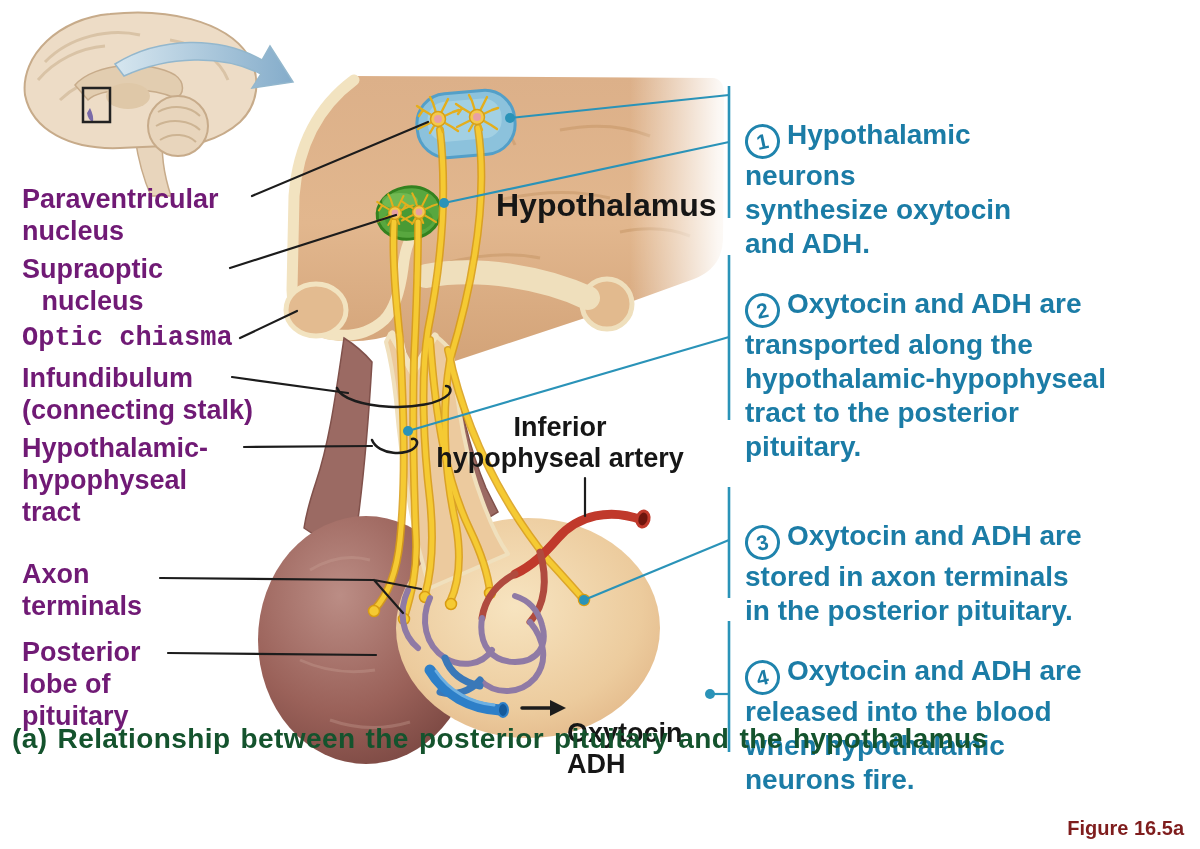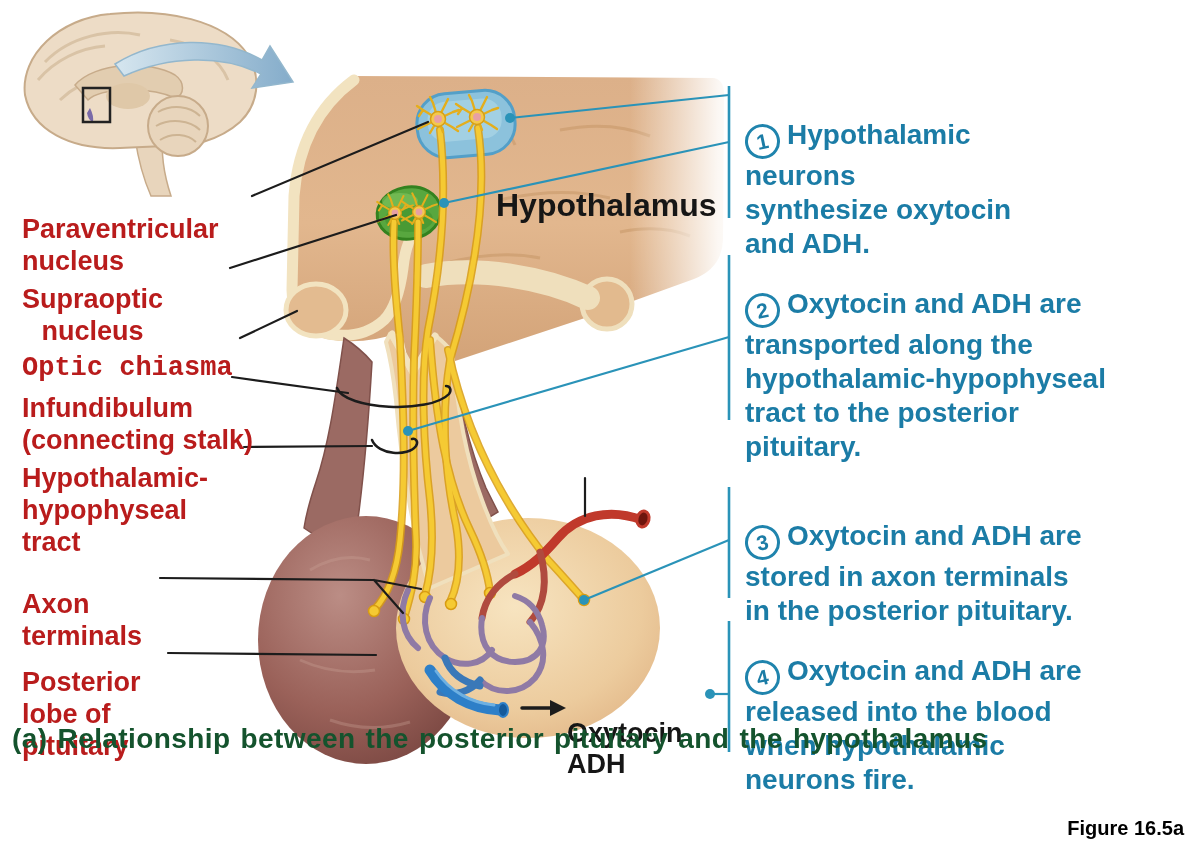--- a/index.html
+++ b/index.html
@@ -1,27 +1,27 @@
 <!DOCTYPE html>
 <html><head>
 <meta charset="utf-8">
 <style>
   html,body{margin:0;padding:0;background:#ffffff;}
   .canvas{position:relative;width:1200px;height:849px;background:#fff;overflow:hidden;
           font-family:"Liberation Sans",sans-serif;}
   .art{position:absolute;left:0;top:0;}
-  .llabel{position:absolute;font:700 27px/32px "Liberation Sans",sans-serif;color:#b91c1c;white-space:pre-line;margin-top:30px;}
+  .llabel{position:absolute;font:700 27px/32px "Liberation Sans",sans-serif;color:#701a75;white-space:pre-line;}
   .ilabel{position:absolute;font:700 27px/31px "Liberation Sans",sans-serif;color:#161616;white-space:pre-line;}
   .step{position:absolute;font:700 28px/34px "Liberation Sans",sans-serif;color:#1b7ca6;white-space:pre-line;}
   .stepnum{display:inline-flex;width:29px;height:29px;border:3px solid #1f84ad;border-radius:50%;
            align-items:center;justify-content:center;font-size:21px;line-height:1;margin-right:7px;
            vertical-align:-5px;transform:rotate(-12deg);white-space:normal;}
   .caption{position:absolute;left:12px;top:723px;font:700 28px/32px "Liberation Sans",sans-serif;
            color:#14532d;letter-spacing:0.4px;word-spacing:2px;white-space:nowrap;}
-  .figref{position:absolute;right:16px;top:816px;font:700 20px/24px "Liberation Sans",sans-serif;color:#000000;}
+  .figref{position:absolute;right:16px;top:816px;font:700 20px/24px "Liberation Sans",sans-serif;color:#7f1d1d;}
 </style>
 </head>
 <body>
 
 <div class="canvas">
 
 <svg class="art" width="1200" height="849" viewBox="0 0 1200 849">
   <defs>
     <linearGradient id="tanGrad" x1="0" y1="0" x2="0" y2="1">
       <stop offset="0" stop-color="#dcb089"></stop>
@@ -192,20 +192,22 @@
 <div class="llabel" style="left:22px;top:432px;">Hypothalamic-
 hypophyseal
 tract</div>
 <div class="llabel" style="left:22px;top:558px;">Axon
 terminals</div>
 <div class="llabel" style="left:22px;top:636px;">Posterior
 lobe of
 pituitary</div>
 
 <div class="ilabel" style="left:496px;top:190px;font-size:32px;">Hypothalamus</div>
+<div class="ilabel" style="left:414px;top:412px;width:292px;text-align:center;">Inferior
+hypophyseal artery</div>
 <div class="ilabel" style="left:567px;top:672px;margin-top:46px;">Oxytocin
 ADH</div>
 
 <div class="step" style="left:745px;top:84px;width:330px;">
   <span class="stepnum">1</span><span>Hypothalamic
 neurons
 synthesize oxytocin
 and ADH.</span>
 </div>
 <div class="step" style="left:745px;top:253px;width:430px;">

